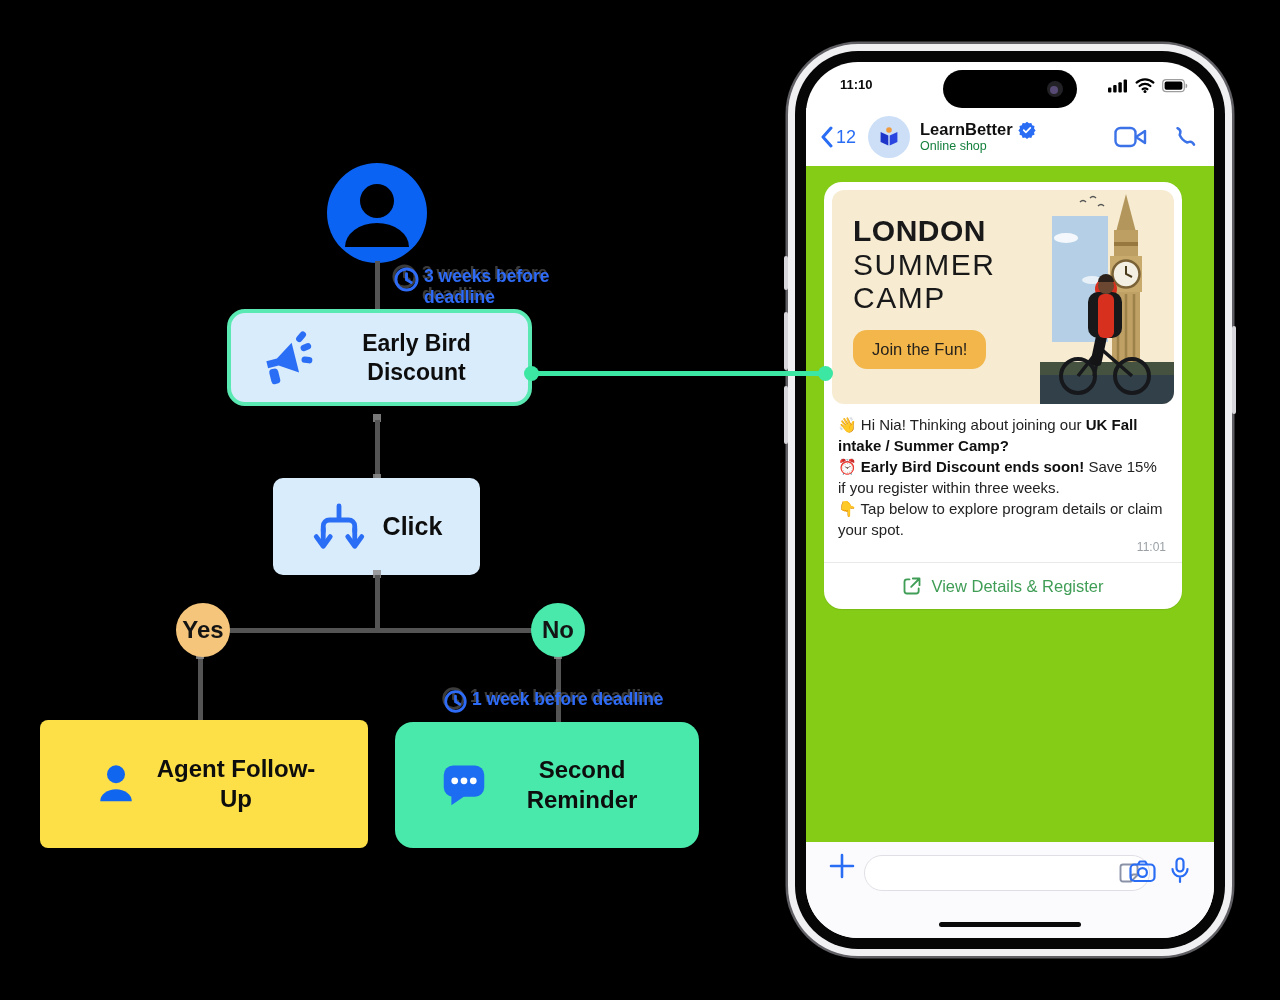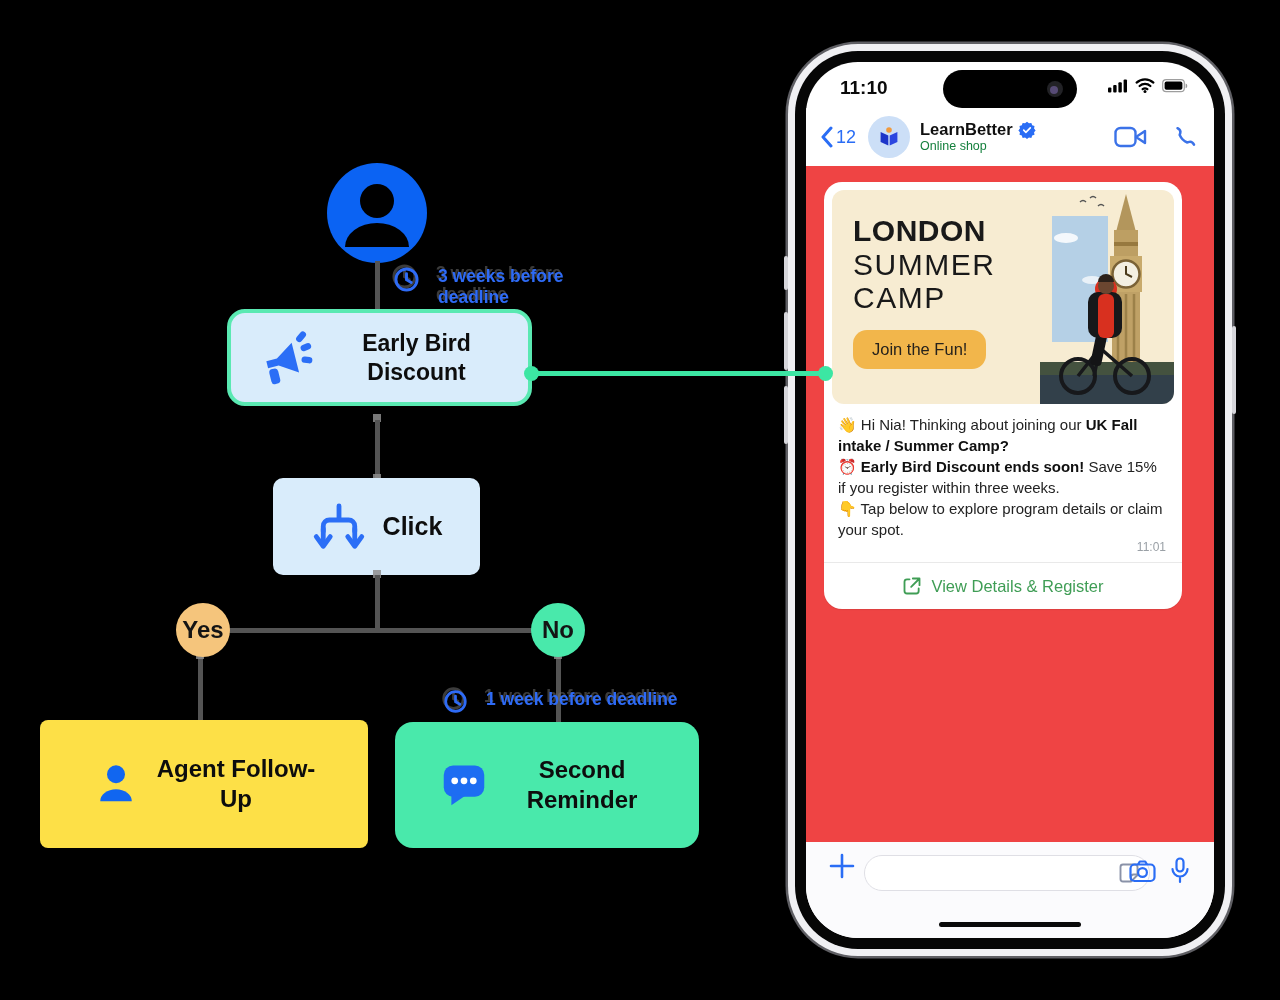--- a/index.html
+++ b/index.html
@@ -6,21 +6,21 @@
   html,body { background:#000; }
   .canvas { position:relative; width:1280px; height:1000px; background:#000; overflow:hidden;
             font-family:"Liberation Sans", sans-serif; }
 
   
   .line { position:absolute; background:#545454; }
   .anchor { position:absolute; width:8px; height:8px; background:#8d8d8d; opacity:.85; }
 
   .fc-avatar { position:absolute; left:327px; top:163px; width:100px; height:100px; }
 
-  .note { position:absolute; display:flex; align-items:flex-start; gap:18px; color:#2e6bf6;
+  .note { position:absolute; display:flex; align-items:flex-start; gap:4px; color:#2e6bf6;
           font-weight:bold; font-size:17.5px; line-height:1.22;
           text-shadow:-2px -3px 0 rgba(110,110,110,.55); }
   .note svg { filter:drop-shadow(-2px -3px rgba(110,110,110,.55)); flex:none; }
   .note1 { left:393px; top:266px; }
   .note1 .ntext { width:136px; }
   .note2 { left:443px; top:689px; white-space:nowrap; }
 
   .fnode { position:absolute; display:flex; align-items:center; justify-content:center; gap:16px;
            color:#0d0d0d; font-weight:bold; }
   .node-early { left:227px; top:309px; width:305px; height:97px; background:#d9ecfb;
@@ -51,41 +51,41 @@
   .side-btn { position:absolute; background:#d6d6db; border-radius:3px; }
   .sb-l1 { left:-4px; top:212px; width:4px; height:34px; }
   .sb-l2 { left:-4px; top:268px; width:4px; height:58px; }
   .sb-l3 { left:-4px; top:342px; width:4px; height:58px; }
   .sb-r1 { right:-4px; top:282px; width:4px; height:88px; }
   .bezel { width:100%; height:100%; background:#060606; border-radius:63px; padding:11px; }
   .screen { width:100%; height:100%; background:#fff; border-radius:52px; overflow:hidden;
             display:flex; flex-direction:column; position:relative; }
 
   .status-row { position:relative; height:46px; flex:none; }
-  .st-time { position:absolute; left:34px; top:15px; font-size:19px; font-weight:bold; color:#0a0a0a; }
+  .st-time { position:absolute; left:34px; top:15px; font-size:13px; font-weight:bold; color:#0a0a0a; }
   .island { position:absolute; left:50%; transform:translateX(-50%); top:8px; width:134px; height:38px;
             background:#000; border-radius:20px; }
   .cam-dot { position:absolute; right:14px; top:11px; width:16px; height:16px; border-radius:50%;
              background:#222226; }
   .cam-dot::after { content:""; position:absolute; left:3px; top:5px; width:8px; height:8px;
                     border-radius:50%; background:#574b76; }
   .st-icons { position:absolute; right:26px; top:16px; display:flex; align-items:center; gap:7px; }
 
   .chat-header { flex:none; height:58px; display:flex; align-items:center; padding:0 18px 0 14px;
                  background:#fff; }
   .back-grp { display:flex; align-items:center; gap:3px; color:#2a6df5; font-size:18px; }
   .hdr-avatar { width:42px; height:42px; border-radius:50%; background:#ccdff7; margin-left:12px;
                 display:flex; align-items:center; justify-content:center; flex:none; }
   .hdr-names { margin-left:10px; line-height:1.15; }
   .hdr-name-row { display:flex; align-items:flex-end; gap:5px; }
   .hdr-name { font-size:16.5px; font-weight:bold; color:#101010; }
   .hdr-sub { font-size:12.5px; color:#15803d; }
   .hdr-actions { margin-left:auto; display:flex; align-items:center; gap:25px; }
 
-  .chat-body { flex:1; background:#ef4444; position:relative; }
+  .chat-body { flex:1; background:#84cc16; position:relative; }
 
   .msg-card { position:absolute; left:18px; top:16px; width:358px; background:#fff;
               border-radius:18px; padding:8px 8px 0 8px; box-shadow:0 1px 1px rgba(0,0,0,.08); }
   .banner { position:relative; height:214px; border-radius:12px; background:#f7ecd2; overflow:hidden; }
   .banner-titles { position:absolute; left:21px; top:24px; color:#191919; font-size:30px; line-height:1.12; }
   .bt1 { font-weight:800; letter-spacing:.5px; }
   .bt2, .bt3 { font-weight:400; letter-spacing:1.5px; }
   .banner-cta { position:absolute; left:21px; top:140px; background:#f2b64b; border:none;
                 border-radius:14px; padding:10px 19px; font-family:inherit;
                 font-size:16.5px; font-weight:500; color:#26221c; cursor:pointer; }

